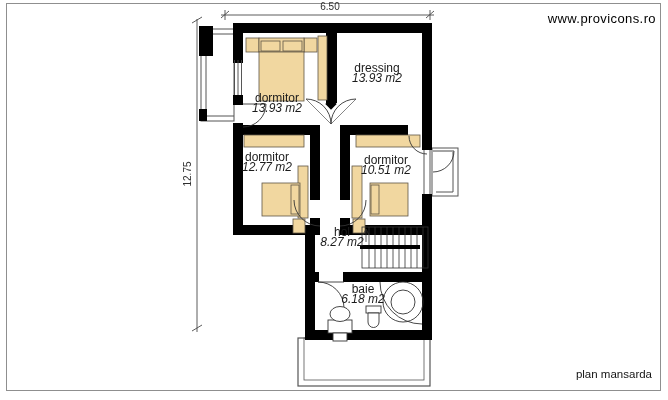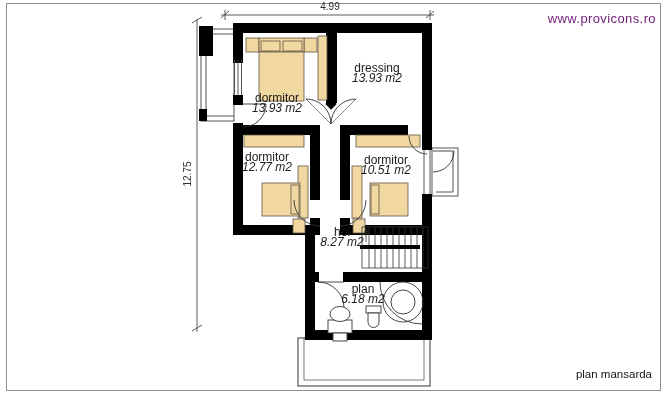--- a/index.html
+++ b/index.html
@@ -17,21 +17,21 @@
     text-align:center; font-size:12px; line-height:9.5px;
     color:#1b1b1b; white-space:nowrap;
   }
   .room-label .rname { display:block; }
   .room-label .rarea { display:block;font-style:italic; }
   .dim-label { position:absolute; font-size:10px; color:#2e2e2e; }
   #dim-width  { left:330px; top:1px; transform:translateX(-50%); }
   #dim-height { left:187px; top:174px; transform:translate(-50%,-50%) rotate(-90deg); }
   .watermark {
     position:absolute; top:11px; right:12px;
-    font-size:13px; letter-spacing:.4px; color:#701a75;margin-left:25px;
+    font-size:13px; letter-spacing:.4px; color:#000000;margin-left:25px;
   }
   .plan-title {
     position:absolute; top:368px; right:16px;
     font-size:11.5px; color:#141414;
   }
 </style>
 </head>
 <body>
 
 <div class="sheet-frame"></div>
@@ -166,21 +166,21 @@
 
     <rect x="328" y="320" width="24" height="13"></rect>
     <rect x="333" y="333" width="14" height="8"></rect>
     <ellipse cx="340" cy="314" rx="10" ry="7.5"></ellipse>
 
     <rect x="366" y="306" width="15" height="7"></rect>
     <path d="M 368 313 h 11 v 9 a 5.5 5.5 0 0 1 -11 0 z"></path>
   </g>
 </svg>
 
-<div class="dim-label" id="dim-width">4.99</div>
+<div class="dim-label" id="dim-width">6.50</div>
 <div class="dim-label" id="dim-height">12.75</div>
 
 <div class="room-label" style="left:277px; top:94px;">
   <span class="rname">dormitor</span>
   <span class="rarea">13.93 m2</span>
 </div>
 <div class="room-label" style="left:377px; top:64px;">
   <span class="rname">dressing</span>
   <span class="rarea">13.93 m2</span>
 </div>
@@ -190,18 +190,18 @@
 </div>
 <div class="room-label" style="left:386px; top:156px;">
   <span class="rname">dormitor</span>
   <span class="rarea">10.51 m2</span>
 </div>
 <div class="room-label" style="left:342px; top:228px;">
   <span class="rname">hol</span>
   <span class="rarea">8.27 m2</span>
 </div>
 <div class="room-label" style="left:363px; top:285px;">
-  <span class="rname">plan</span>
+  <span class="rname">baie</span>
   <span class="rarea">6.18 m2</span>
 </div>
 
 <div class="watermark">www.provicons.ro</div>
 <div class="plan-title">plan mansarda</div>
 
 </body></html>

